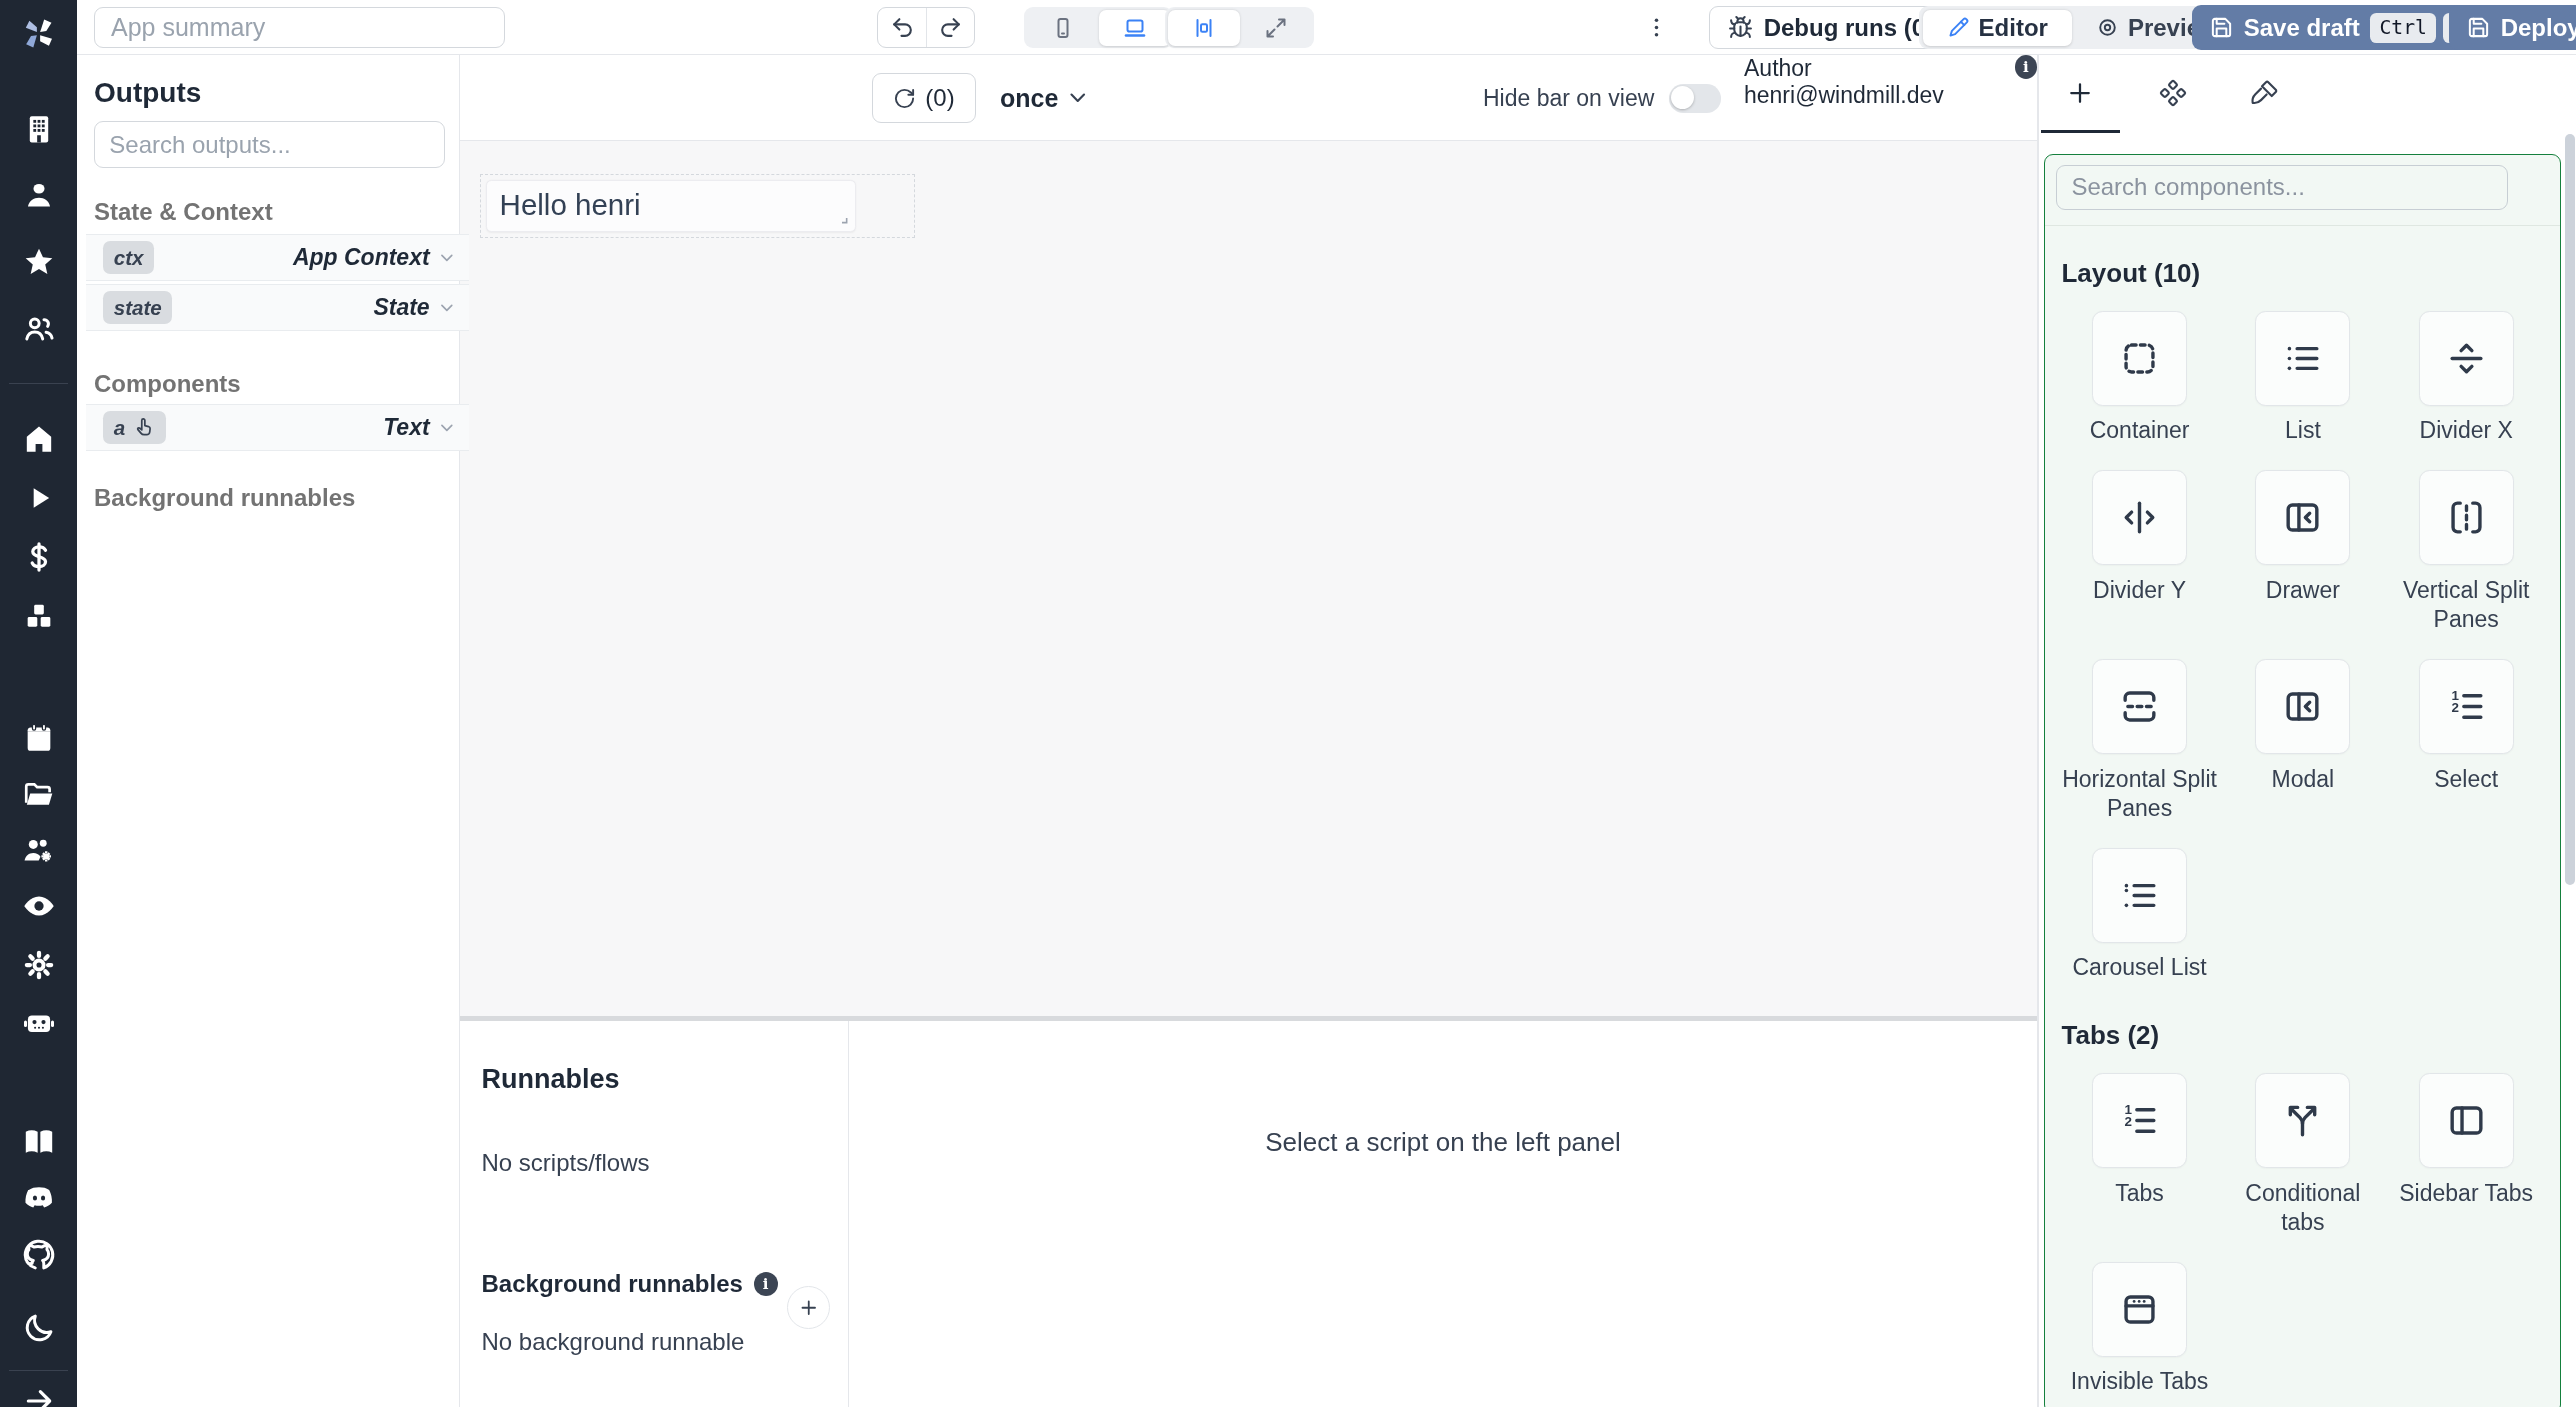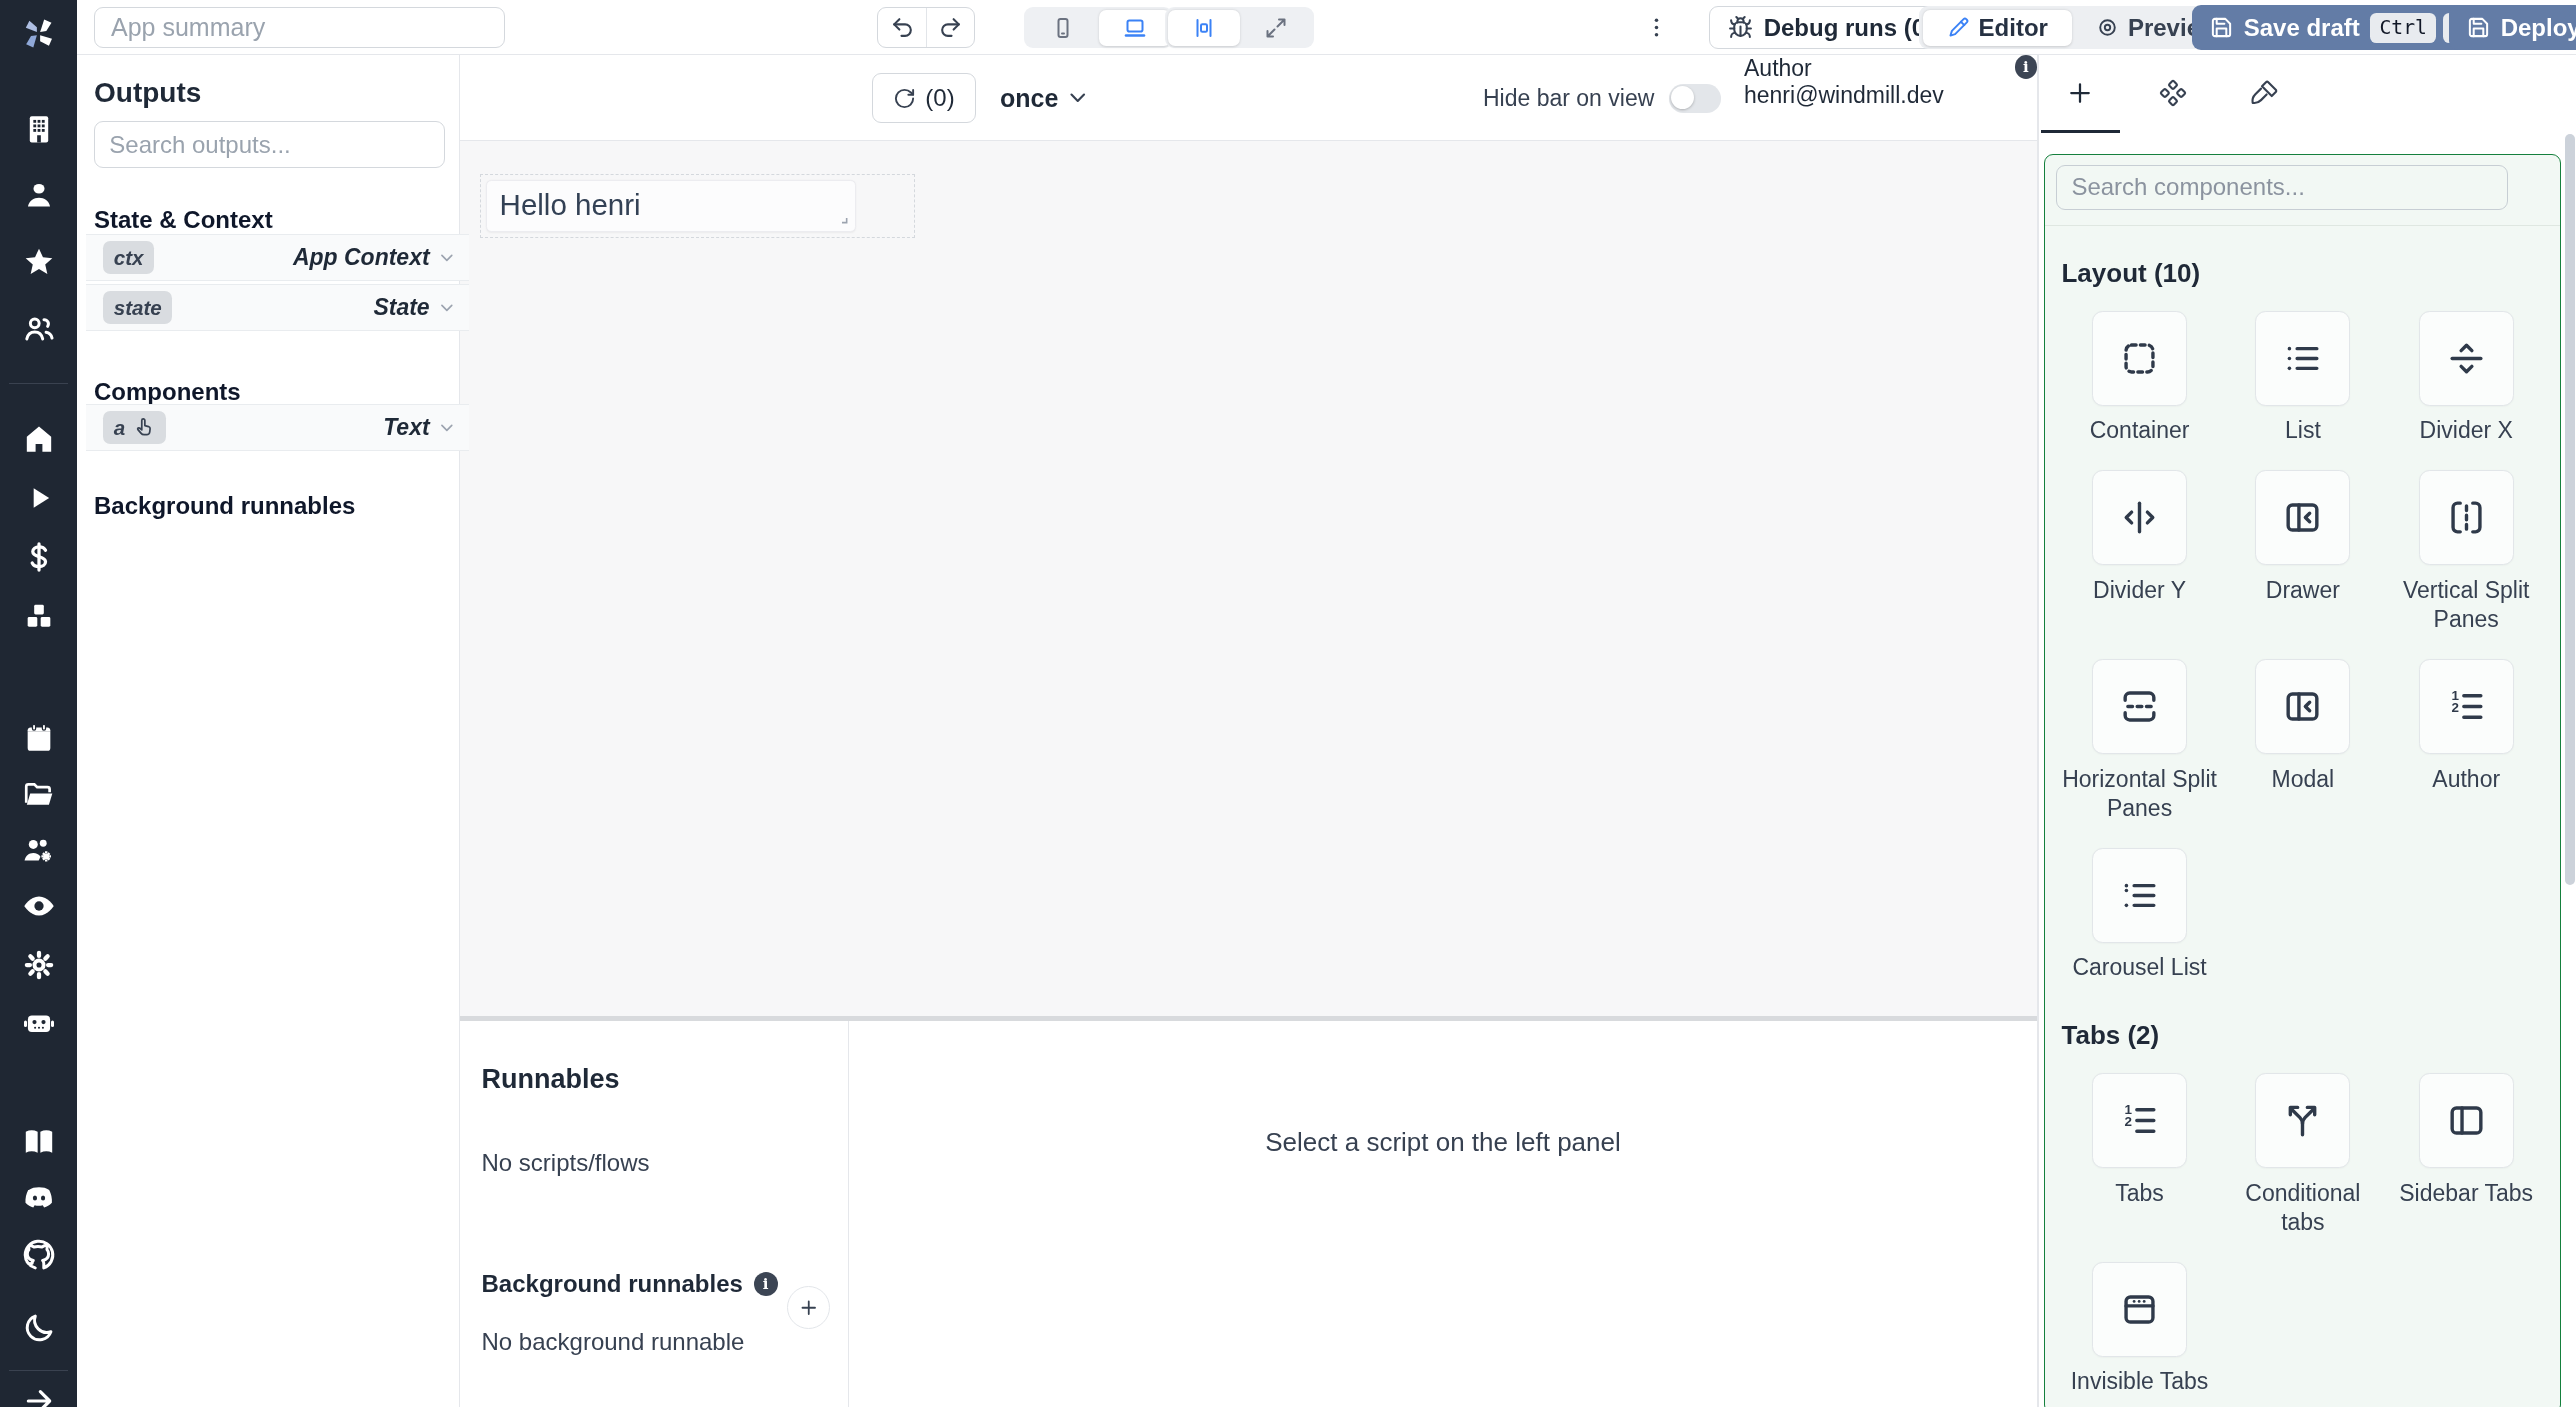--- a/index.html
+++ b/index.html
@@ -29,21 +29,21 @@
   .seg2 { position:absolute; top:6.3px; height:43px; background:#edeff2; border-radius:9px; display:flex; padding:3.6px; }
   .seg2 .seg { font-size:24px; font-weight:700; color:#263142; }
   .blue-btn { position:absolute; top:5.4px; height:45px; border:none; border-radius:9px; background:#637ca6; color:#fff; display:flex; align-items:center; gap:10.7px; padding:0 18px; font-size:24px; font-weight:700; cursor:pointer; font-family:inherit; }
   kbd { background:#e8ebef; color:#111827; border-radius:6.3px; padding:3.6px 9px; font-family:"DejaVu Sans Mono",monospace; font-size:19.7px; font-weight:400; }
 
   
   .outputs { position:absolute; left:77px; top:55px; width:383px; bottom:0; background:#fff; border-right:0.9px solid #e5e7eb; z-index:10; }
   .panel-h1 { font-size:28px; font-weight:700; color:#1f2937; }
   .search-input { border:0.9px solid #d4d8dd; border-radius:9px; background:#fff; padding:0 14.3px; font-size:24px; color:#374151; outline:none; width:100%; height:47px; font-family:inherit; }
   .search-input::placeholder { color:#9aa3ae; }
-  .sec-label { font-size:24px; font-weight:600; color:#0f172a;margin-top:8px; }
+  .sec-label { font-size:24px; font-weight:600; color:#737373; }
   .out-row { position:absolute; left:9px; width:383px; height:47px; background:#f9fafb; border-top:0.9px solid #e9ecef; border-bottom:0.9px solid #e9ecef;
     display:flex; align-items:center; padding:0 12.5px 0 17px; cursor:pointer;font-style:italic; }
   .badge { background:#d9dce0; border-radius:7.2px; padding:4.5px 10.7px; font-size:20.6px; font-weight:700; color:#374151; display:flex; align-items:center; gap:7.2px; }
   .row-label { margin-left:auto; font-size:23px; font-weight:700; color:#1f2937; display:flex; align-items:center; gap:7.2px; }
 
   
   .canvas-col { position:absolute; left:460px; top:55px; width:1578px; bottom:0; background:#fff; border-right:0.9px solid #e5e7eb; }
   .canvas-toolbar { position:absolute; left:0; top:0; width:100%; height:86px; background:#fff; border-bottom:0.9px solid #e5e7eb; }
   .refresh-btn { position:absolute; left:412px; top:18px; width:104px; height:50px; border:0.9px solid #d4d8dd; border-radius:9px; background:#fff; display:flex; align-items:center; justify-content:center; gap:9px; font-size:24px; color:#1f2937; cursor:pointer; }
   .once-dd { position:absolute; left:540px; top:0; height:86px; display:flex; align-items:center; gap:9px; font-size:25px; font-weight:600; color:#1f2937; cursor:pointer; }
@@ -556,21 +556,21 @@
           <div class="card-label">Modal</div>
         </div>
         <div class="card">
           <div class="card-box">
               <svg width="43" height="43" viewBox="0 0 24 24" class="cic">
                 <path d="M10.5 6h9.5M10.5 12h9.5M10.5 18h9.5"></path>
                 <text x="3.6" y="8.4" font-size="7.5" font-weight="bold" fill="#2f3a4a" stroke="none" font-family="Liberation Sans, sans-serif">1</text>
                 <text x="3.6" y="14.8" font-size="7.5" font-weight="bold" fill="#2f3a4a" stroke="none" font-family="Liberation Sans, sans-serif">2</text>
               </svg>
             </div>
-          <div class="card-label">Author</div>
+          <div class="card-label">Select</div>
         </div>
         <div class="card">
           <div class="card-box">
               <svg width="43" height="43" viewBox="0 0 24 24" class="cic">
                 <path d="M9 6.5h11M9 12h11M9 17.5h11"></path>
                 <g fill="#2f3a4a" stroke="none">
                   <circle cx="4.7" cy="6.5" r="1"></circle>
                   <circle cx="4.7" cy="9.2" r="1"></circle>
                   <circle cx="4.7" cy="17.5" r="1"></circle>
                 </g>

